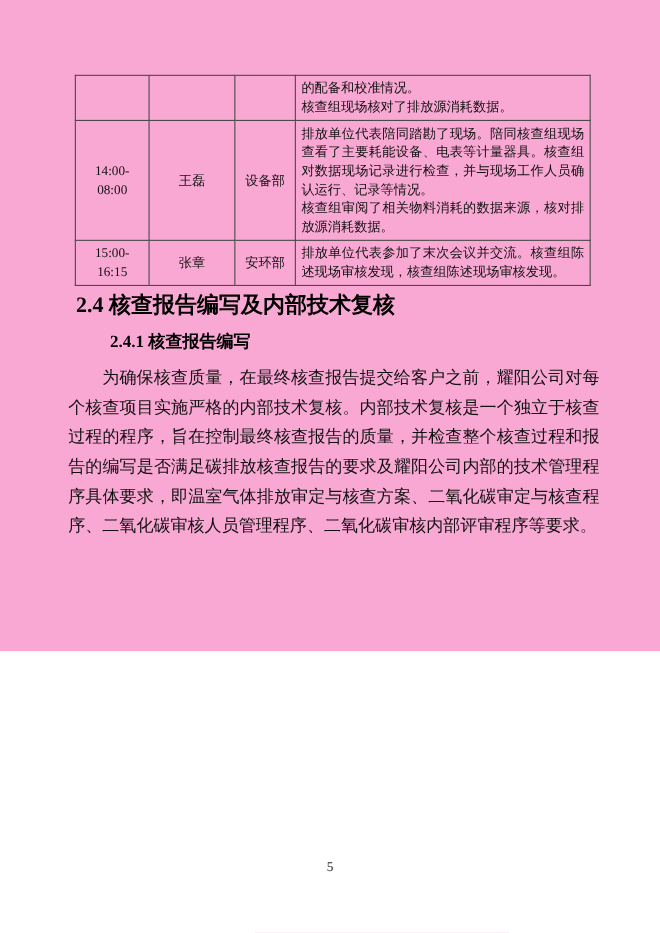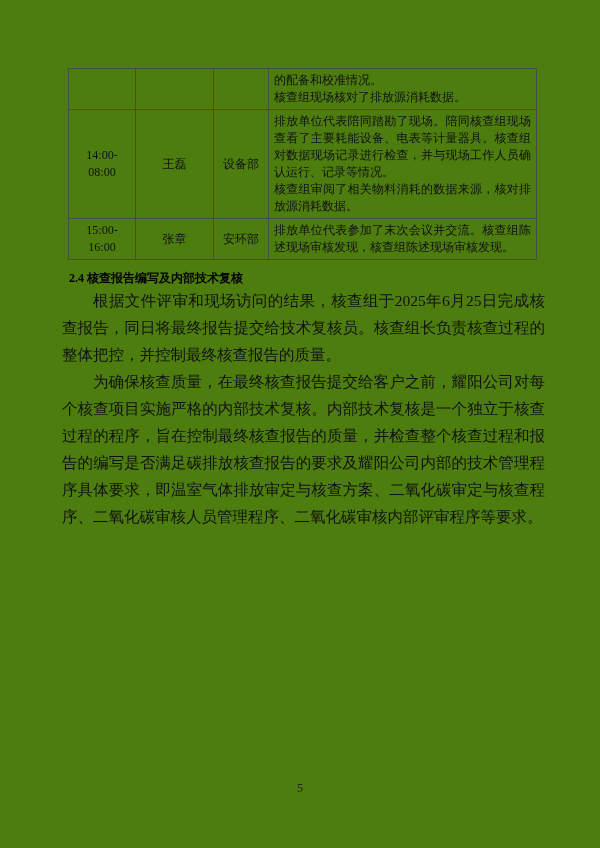--- a/index.html
+++ b/index.html
@@ -5,22 +5,22 @@
   html,body { margin:0; padding:0; }
   body {
     width:600px; height:848px;
     background:#ffffff;
     font-family:"Liberation Serif","DejaVu Serif",serif;
     color:#1a1a1a;
     overflow:hidden;
   }
   .page {
     position:relative;
-    width:600px; height:848px;
-    background:#4d7c0f;
+    width:600px; height:592px;
+    background:#f9a8d4;
   }
   .content {
     position:absolute;
     left:62px; top:68px;
     width:483px;
   }
 
   
   table.visit-table {
     border-collapse:collapse;
@@ -46,21 +46,21 @@
     text-justify:inter-character;
     white-space:pre-line;
   }
   tr.row-1 { height:41px; }
   tr.row-2 { height:103px; }
   tr.row-3 { height:38px; }
 
   
   .heading-l2 {
     margin:9px 0 0 7px;
-    font-size:12px;
+    font-size:20px;
     font-weight:bold;
     line-height:18px;
     color:#000;
   }
   .heading-l3 {
     margin:15px 0 10px 38px;
     font-size:15.5px;
     font-weight:bold;
     line-height:18px;
     color:#000;
@@ -111,30 +111,30 @@
         <tr class="row-2">
           <td class="cell-center">14:00-
 08:00</td>
           <td class="cell-center">王磊</td>
           <td class="cell-center">设备部</td>
           <td class="cell-desc">排放单位代表陪同踏勘了现场。陪同核查组现场查看了主要耗能设备、电表等计量器具。核查组对数据现场记录进行检查，并与现场工作人员确认运行、记录等情况。
 核查组审阅了相关物料消耗的数据来源，核对排放源消耗数据。</td>
         </tr>
         <tr class="row-3">
           <td class="cell-center">15:00-
-16:00</td>
+16:15</td>
           <td class="cell-center">张章</td>
           <td class="cell-center">安环部</td>
           <td class="cell-desc">排放单位代表参加了末次会议并交流。核查组陈述现场审核发现，核查组陈述现场审核发现。</td>
         </tr>
       </tbody>
     </table>
 
     <div class="heading-l2">2.4 核查报告编写及内部技术复核</div>
 
-    <p class="body-para">根据文件评审和现场访问的结果，核查组于2025年6月25日完成核查报告，同日将最终报告提交给技术复核员。核查组长负责核查过程的整体把控，并控制最终核查报告的质量。</p>
+    <div class="heading-l3">2.4.1 核查报告编写</div>
 
     <p class="body-para">为确保核查质量，在最终核查报告提交给客户之前，耀阳公司对每个核查项目实施严格的内部技术复核。内部技术复核是一个独立于核查过程的程序，旨在控制最终核查报告的质量，并检查整个核查过程和报告的编写是否满足碳排放核查报告的要求及耀阳公司内部的技术管理程序具体要求，即温室气体排放审定与核查方案、二氧化碳审定与核查程序、二氧化碳审核人员管理程序、二氧化碳审核内部评审程序等要求。</p>
 
   </div>
 
   <div class="page-number">5</div>
 </div>
 
 </body></html>

